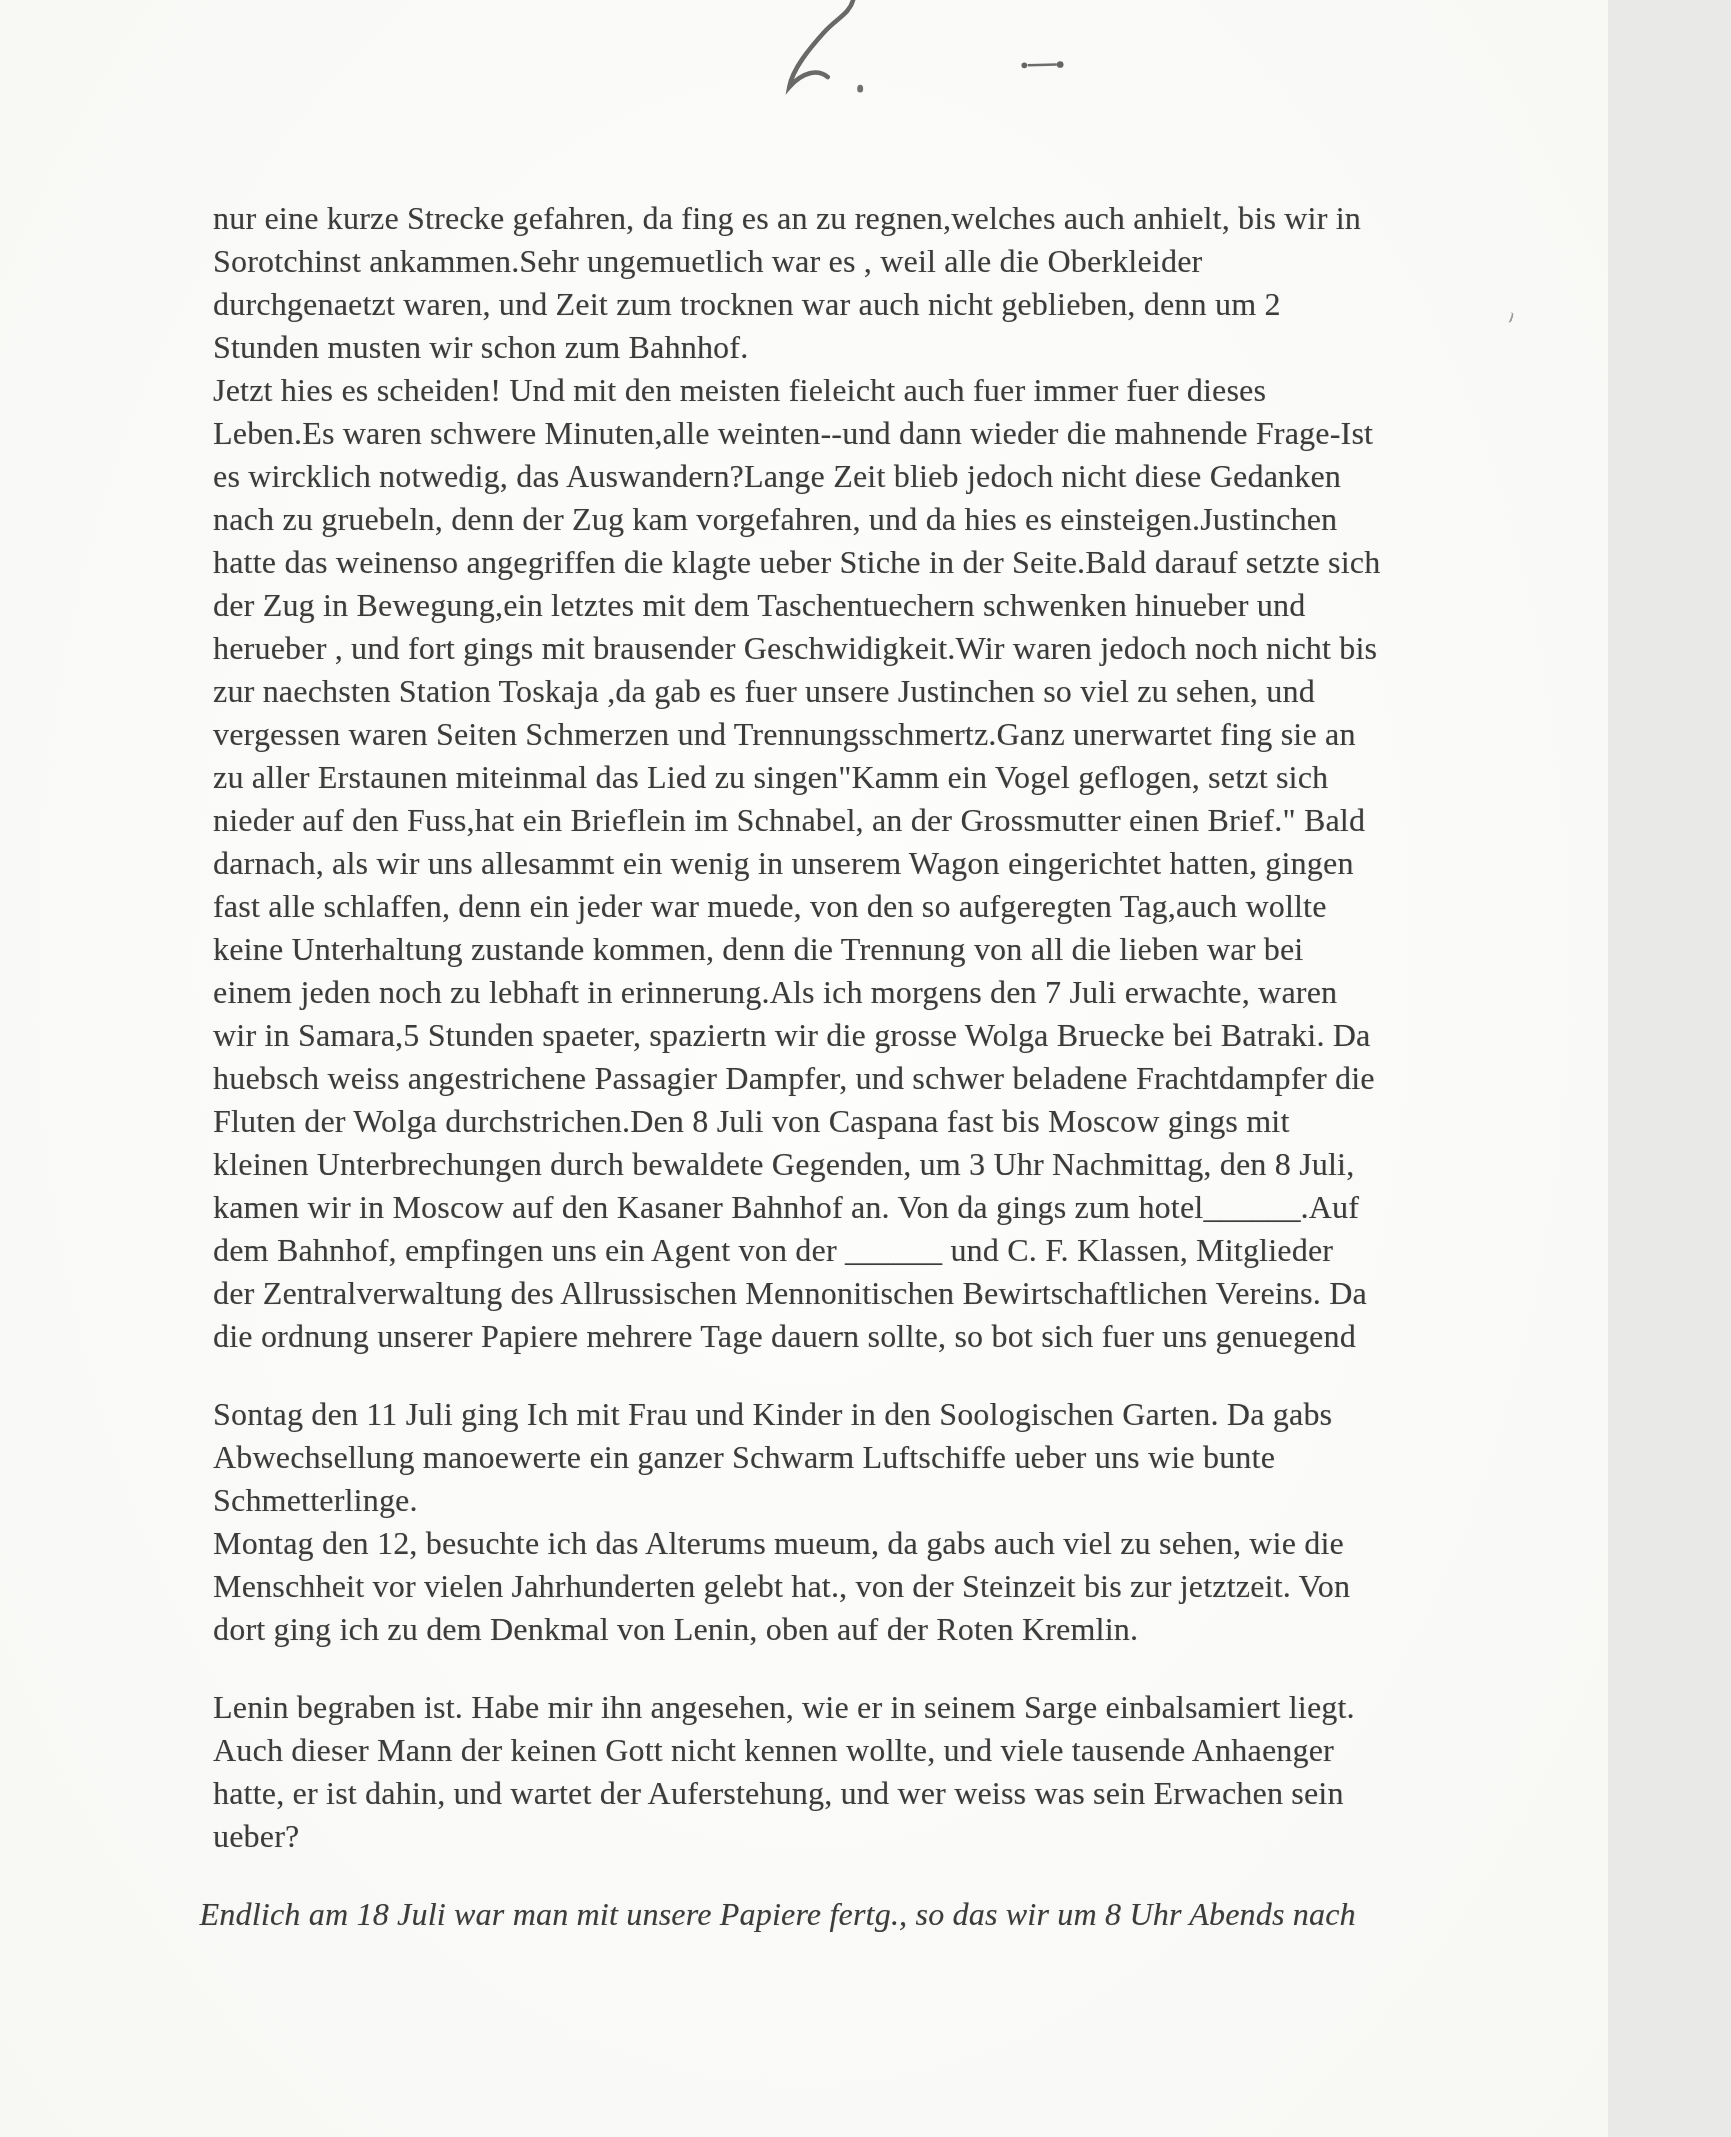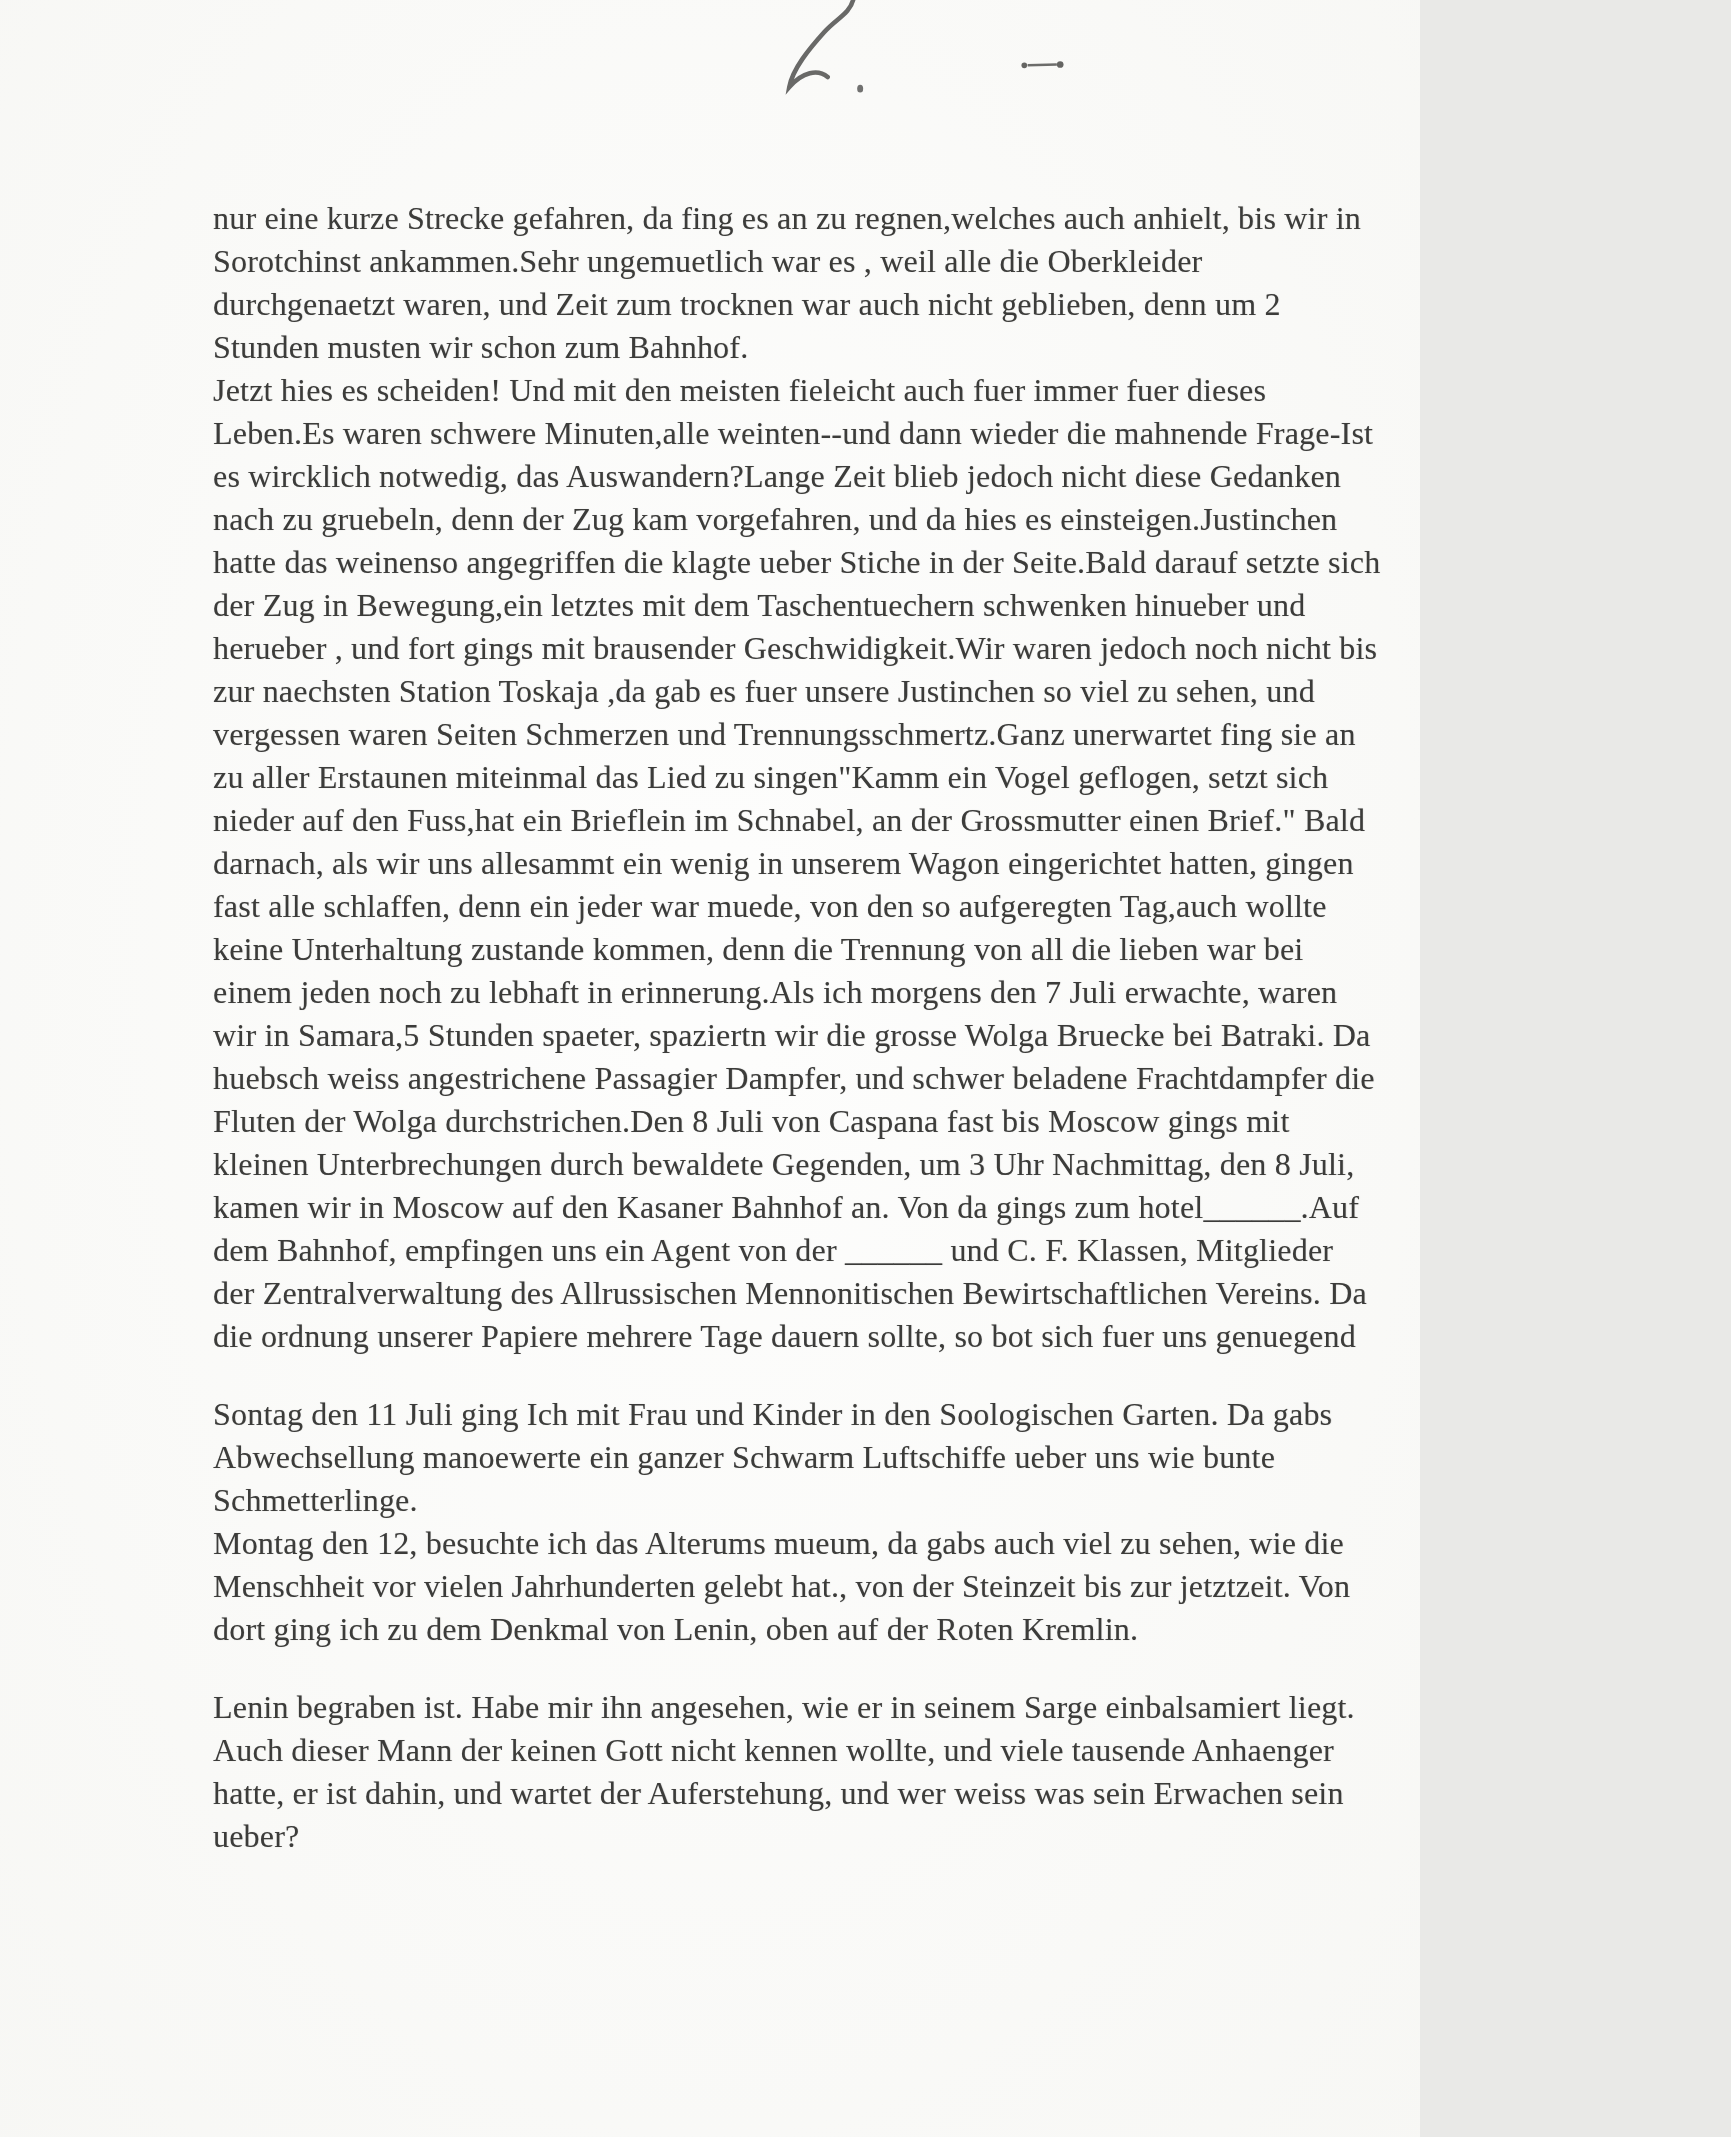--- a/index.html
+++ b/index.html
@@ -3,21 +3,21 @@
 <meta charset="utf-8">
 <style>
   html, body { margin: 0; padding: 0; }
   body {
     width: 1732px; height: 2137px;
     background: #e9e9e7;
     font-family: "Liberation Serif", "DejaVu Serif", serif;
   }
   .page {
     position: relative;
-    width: 1420px; height: 2137px;
+    width: 1608px; height: 2137px;
     overflow: hidden;
     background: #fbfbf9;
     background-image: radial-gradient(ellipse at 50% 45%, rgba(255,255,255,0.6) 0%, rgba(240,240,236,0.35) 100%);
     color: #3c3c3a;
   }
   .text-flow {
     position: absolute;
     left: 213px; top: 197px;
     width: 1369px;
   }
@@ -127,17 +127,20 @@
         <div class="line">Montag den 12, besuchte ich das Alterums mueum, da gabs auch viel zu sehen, wie die</div>
         <div class="line">Menschheit vor vielen Jahrhunderten gelebt hat., von der Steinzeit bis zur jetztzeit. Von</div>
         <div class="line">dort ging ich zu dem Denkmal von Lenin, oben auf der Roten Kremlin.</div>
       </div>
     <div class="block">
         <div class="line">Lenin begraben ist. Habe mir ihn angesehen, wie er in seinem Sarge einbalsamiert liegt.</div>
         <div class="line">Auch dieser Mann der keinen Gott nicht kennen wollte, und viele tausende Anhaenger</div>
         <div class="line">hatte, er ist dahin, und wartet der Auferstehung, und wer weiss was sein Erwachen sein</div>
         <div class="line">ueber?</div>
       </div>
+    <div class="block block-italic">
+        <div class="line">Endlich am 18 Juli war man mit unsere Papiere fertg., so das wir um 8 Uhr Abends nach</div>
+      </div>
 
   </div>
 
 </div>
 
 
 </body></html>

